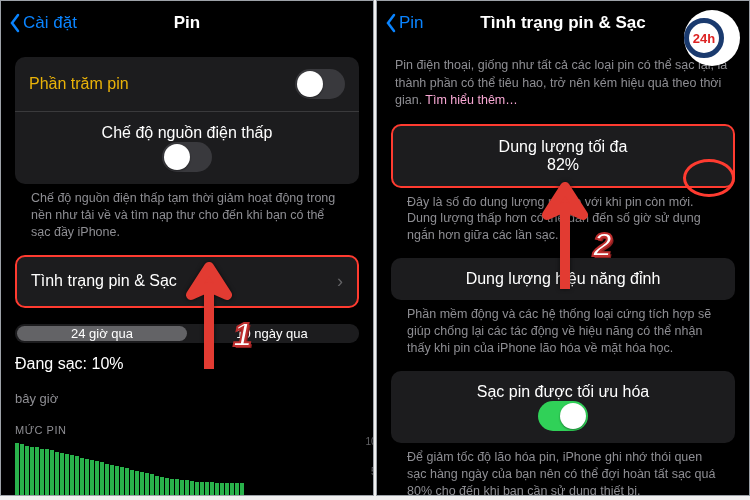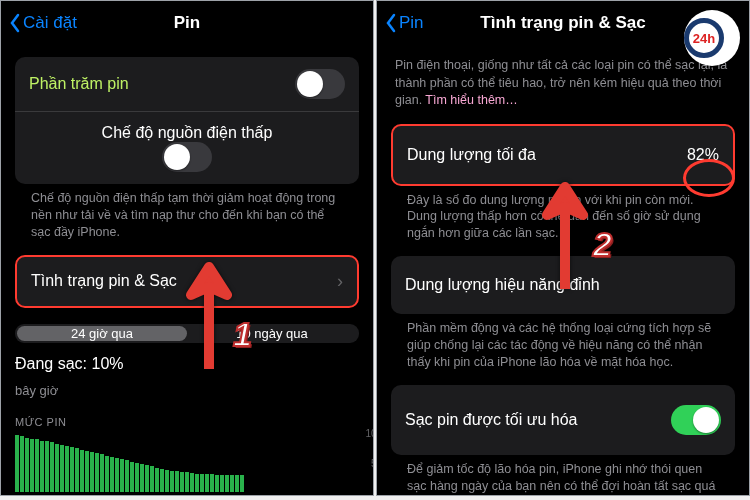--- a/index.html
+++ b/index.html
@@ -4,35 +4,35 @@
 <style>
   * { margin: 0; padding: 0; box-sizing: border-box; font-family: -apple-system, "SF Pro Text", Helvetica, Arial, sans-serif; }
   body { width: 750px; height: 500px; background: #f0f0f0; display: flex; position: relative; overflow: hidden; }
   .phone { width: 432px; height: 496px; background: #000; border: 1px solid #9da2a8; position: relative; overflow: hidden; }
   .phone + .phone { margin-left: 2px; }
   .nav { display: flex; align-items: center; height: 44px; padding: 0 8px; position: relative; }
   .back { display: flex; align-items: center; color: #0a84ff; font-size: 17px; gap: 2px; }
   .back svg { width: 12px; height: 20px; }
   .nav-title { position: absolute; left: 0; right: 0; text-align: center; color: #fff; font-size: 17px; font-weight: 600; pointer-events: none; }
   .content { padding: 0 14px; }
-  .cell { background: #1c1c1e; border-radius: 10px; padding: 20px 14px; color: #fff; font-size: 16px; display: flex; align-items: center; justify-content: space-between; }
-  .group-top { background:#1c1c1e; border-radius:10px 10px 0 0; padding:12px 14px; color:#bef264; font-size:16px; display:flex; align-items:center; justify-content:space-between; margin-top:12px;text-align:right;}
+  .cell { background: #1c1c1e; border-radius: 10px; padding: 12px 14px; color: #fff; font-size: 16px; display: flex; align-items: center; justify-content: space-between; flex-direction: column; }
+  .group-top { background:#1c1c1e; border-radius:10px 10px 0 0; padding:12px 14px; color:#eab308; font-size:16px; display:flex; align-items:center; justify-content:space-between; margin-top:12px;text-align:right;}
   .group-bot { background:#1c1c1e; border-radius:0 0 10px 10px; padding:12px 14px; color:#fff; font-size:16px; display:flex; align-items:center; justify-content:space-between; border-top:0.5px solid #3a3a3c;flex-direction:column;}
   .switch { width: 50px; height: 30px; border-radius: 15px; background: #39393d; position: relative; flex-shrink:0;}
   .switch.on { background: #30d158; }
   .knob { width: 26px; height: 26px; border-radius: 50%; background: #fff; position: absolute; top: 2px; left: 2px; box-shadow: 0 1px 2px rgba(0,0,0,.4); }
   .switch.on .knob { left: 22px; }
   .footer { color: #8e8e93; font-size: 12.5px; line-height: 1.35; padding: 6px 16px 14px; }
   .navcell { background:#1c1c1e; border-radius:10px; padding:14px; color:#fff; font-size:16px; display:flex; align-items:center; justify-content:space-between; border:2px solid #ff3b30; }
   .chev { color:#636366; font-size:18px; }
   .seg { display:flex; background:#1c1c1e; border-radius:9px; padding:2px; margin-top:16px;}
   .seg div { flex:1; text-align:center; color:#fff; font-size:13px; padding:0 0; border-radius:9px;}
   .seg .sel { background:#636366;}
   .charging { color:#fff; font-size:16px; margin-top:12px;}
-  .sub { color:#8e8e93; font-size:13px; margin-top:10px;}
+  .sub { color:#8e8e93; font-size:13px; margin-top:18px;}
   .label { color:#8e8e93; font-size:11px; letter-spacing:.5px; margin-top:18px; margin-bottom:4px;}
   .chart { height:60px; display:flex; align-items:flex-end; gap:1px; position:relative;}
   .bar { width:4px; background:#30d158; opacity:.85;}
   .grid { position:absolute; right:-32px; color:#636366; font-size:10px;}
   .hl { border:2px solid #ff3b30; border-radius:10px;}
   .circ { position:absolute; width:52px; height:38px; border:3px solid #ff3b30; border-radius:50%; }
   .arrow { position:absolute; pointer-events:none; z-index:10;}
   .arrow svg { filter: drop-shadow(0 0 2px rgba(0,0,0,.6)); }
   .num { position:absolute; color:#fff; font-size:34px; font-weight:800; font-style:italic; -webkit-text-stroke: 2px #bf2e2e; text-shadow: 2px 2px 0 #8c1f1f; z-index:11;}
   .logo { position:absolute; top:10px; right:10px; width:56px; height:56px; background:#fff; border-radius:50%; z-index:20; display:flex; align-items:center; justify-content:flex-start;}

